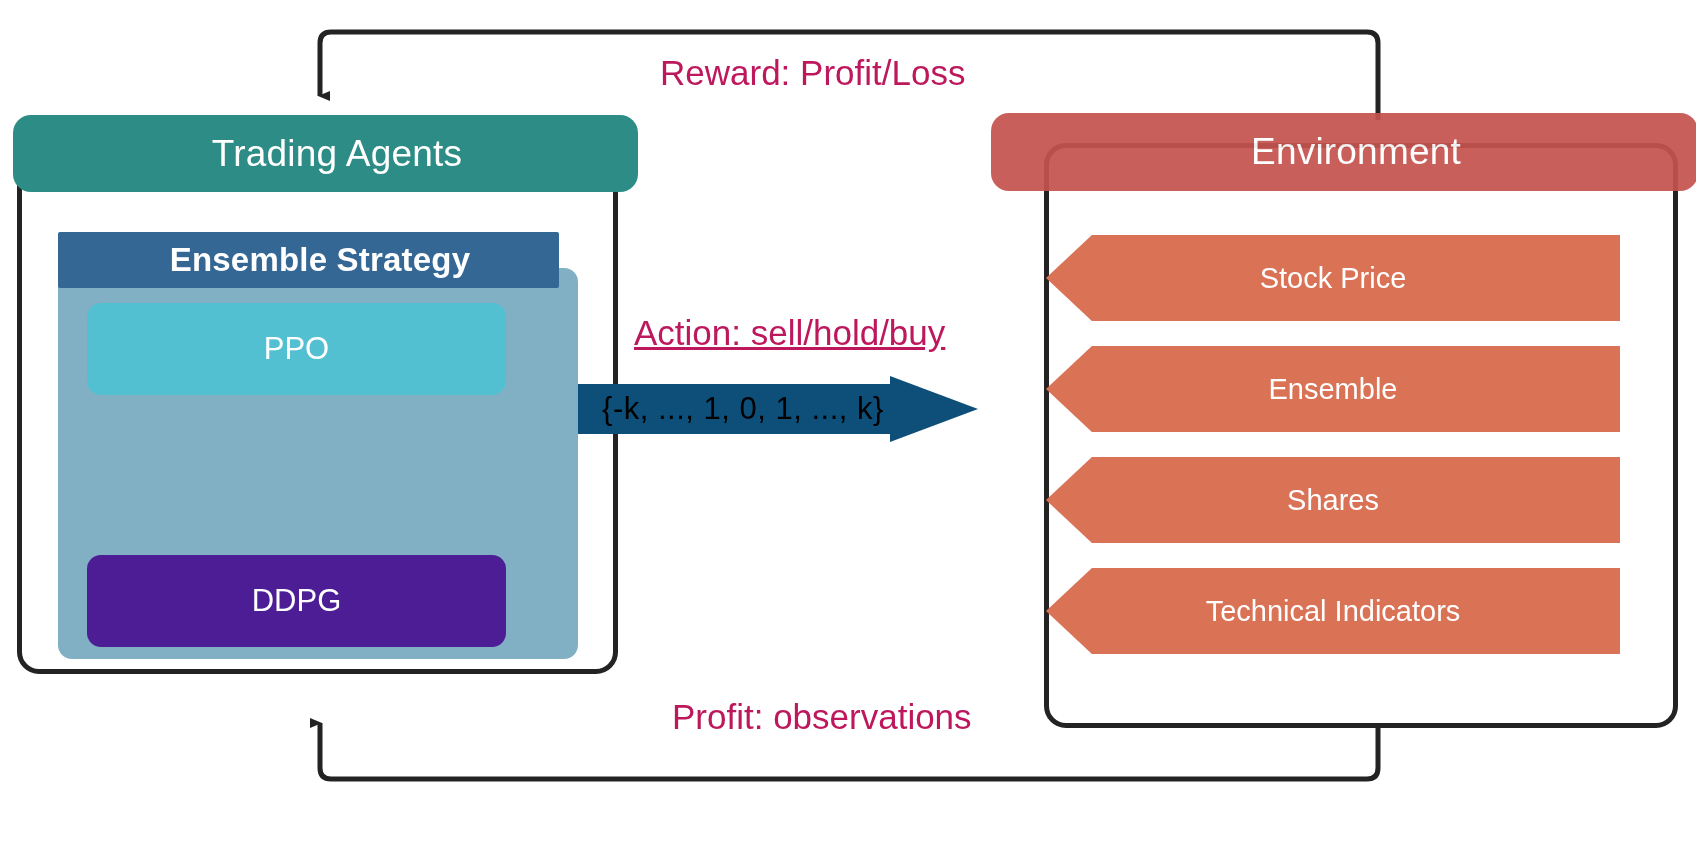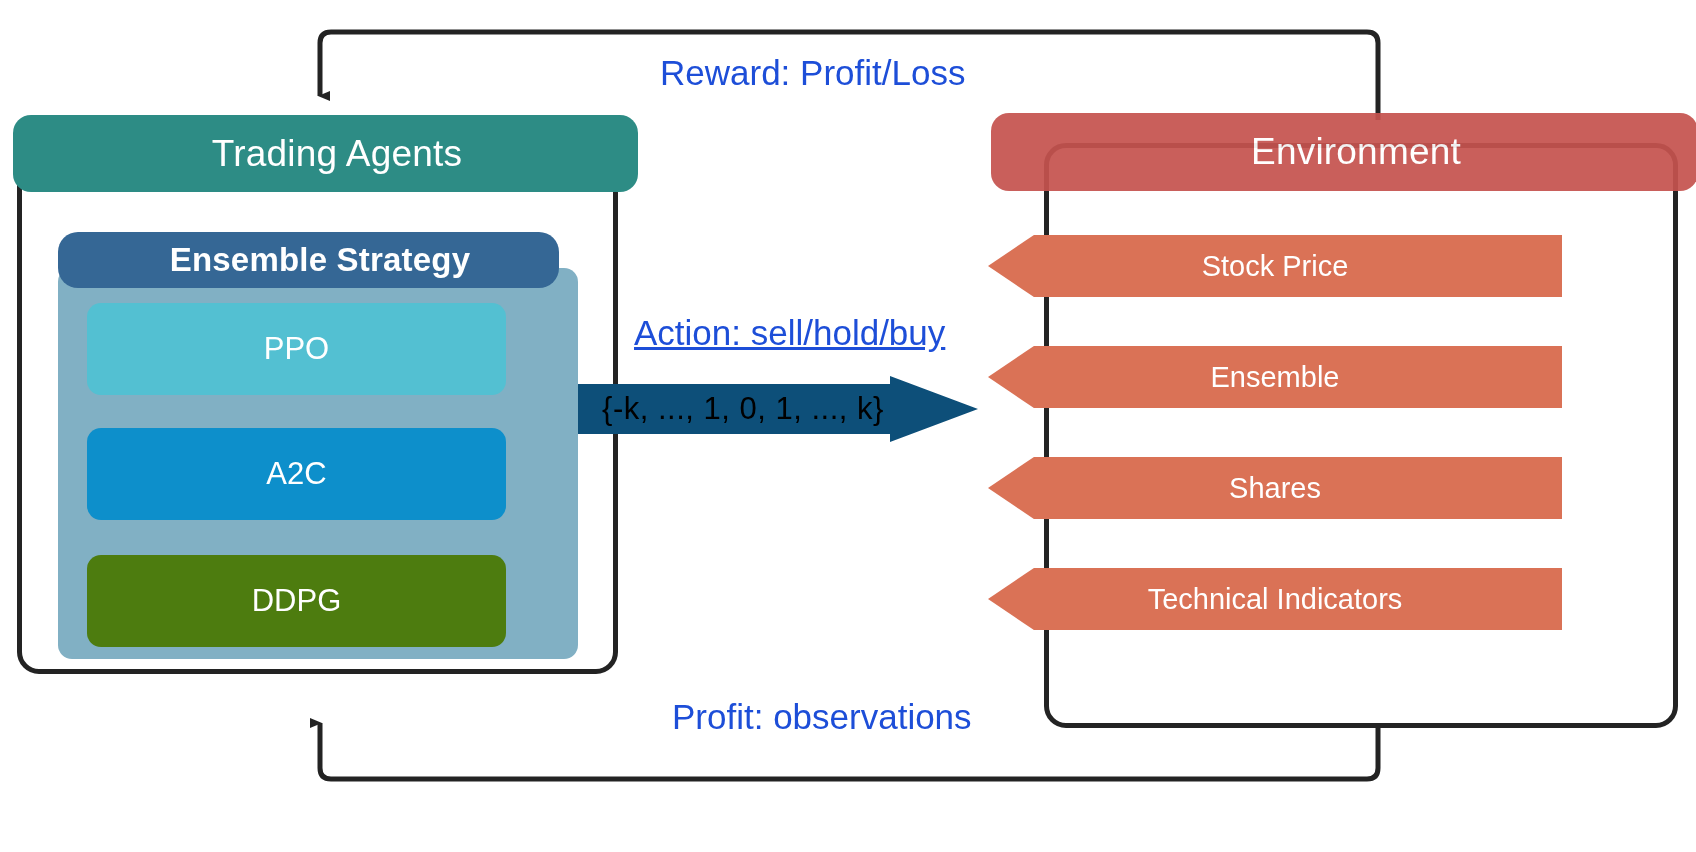--- a/index.html
+++ b/index.html
@@ -79,61 +79,61 @@
     z-index: 2;
   }
   #ensemble-header {
     left: 58px;
     top: 232px;
     width: 478px;
     height: 56px;
     background: #356795;
     font-size: 33px;
     font-weight: 700;
-    border-radius: 20px;
+    border-radius: 2px;
   }
 
   .algo-pill {
     position: absolute;
     left: 87px;
     width: 419px;
     height: 92px;
     border-radius: 14px;
     display: flex;
     align-items: center;
     justify-content: center;
     color: #ffffff;
     font-size: 31px;
     z-index: 3;
   }
   #algo-ppo { top: 303px; background: #53c0d2; }
   #algo-a2c { top: 428px; background: #0d8fcb; }
-  #algo-ddpg { top: 555px; background: #4d7c0f; }
+  #algo-ddpg { top: 555px; background: #4c1d95; }
 
   
   #env-panel {
     left: 1044px;
     top: 143px;
     width: 634px;
     height: 585px;
   }
   #env-header {
     left: 991px;
     top: 113px;
     width: 684px;
     height: 78px;
     background: #c5534f;
     opacity: .93;
   }
 
   .env-chevron {
     position: absolute;
-    left: 988px;
+    left: 1046px;
     width: 574px;
-    height: 62px;
+    height: 86px;
     background: #da7256;
     display: flex;
     align-items: center;
     justify-content: center;
     color: #ffffff;
     font-size: 29px;
     z-index: 3;
     clip-path: polygon(0% 50%, 8% 0%, 100% 0%, 100% 100%, 8% 100%);
   }
   #env-chev-0 { top: 235px; }
@@ -168,21 +168,21 @@
     align-items: center;
     justify-content: center;
     color: #000000;
     font-size: 31px;
     letter-spacing: .5px;
   }
 
   
   .caption {
     position: absolute;
-    color: #1d4ed8;
+    color: #be185d;
     font-size: 35px;
     white-space: nowrap;
     z-index: 5;
   }
   #caption-reward { left: 660px; top: 53px; }
   #caption-action { left: 634px; top: 313px; text-decoration: underline; }
   #caption-state  { left: 672px; top: 697px; }
 </style>
 </head>
 <body>
@@ -207,21 +207,20 @@
   <div id="agents-panel" class="panel"></div>
 
   <div id="agents-header" class="panel-header">Trading Agents</div>
 
   <div id="ensemble-group"></div>
 
   <div id="ensemble-header" class="panel-header">Ensemble Strategy</div>
 
   <div id="algo-ppo" class="algo-pill">PPO</div>
 
-  <div id="algo-a2c" class="algo-pill">A2C</div>
 
   <div id="algo-ddpg" class="algo-pill">DDPG</div>
 
   <div id="env-panel" class="panel"></div>
 
   <div id="env-header" class="panel-header">Environment</div>
 
   <div id="env-chev-0" class="env-chevron">Stock Price</div>
 
   <div id="env-chev-1" class="env-chevron">Ensemble</div>

